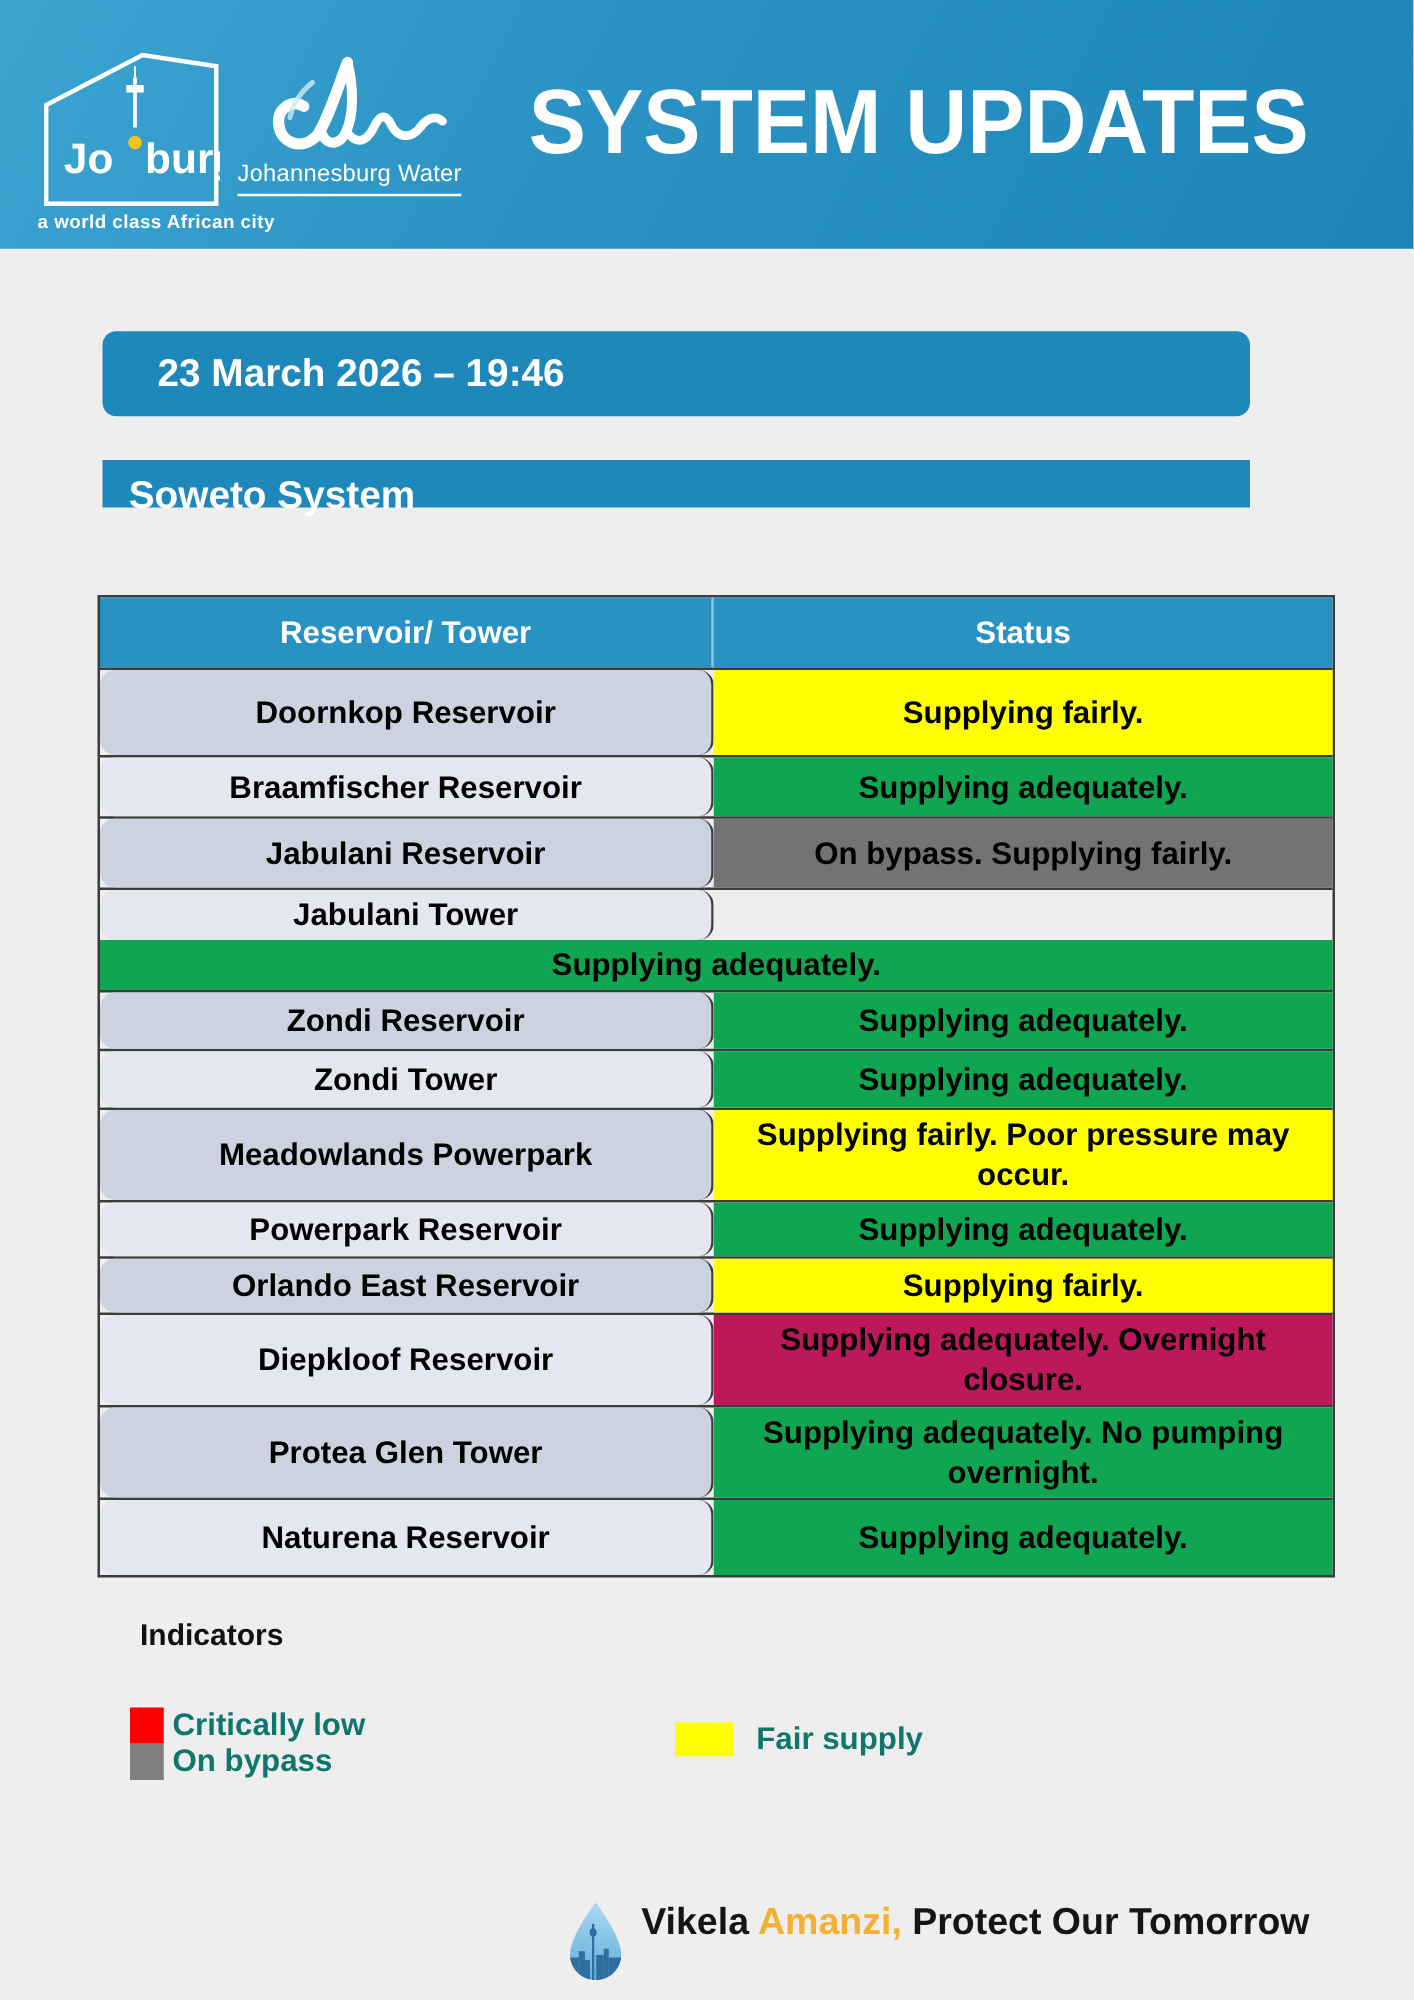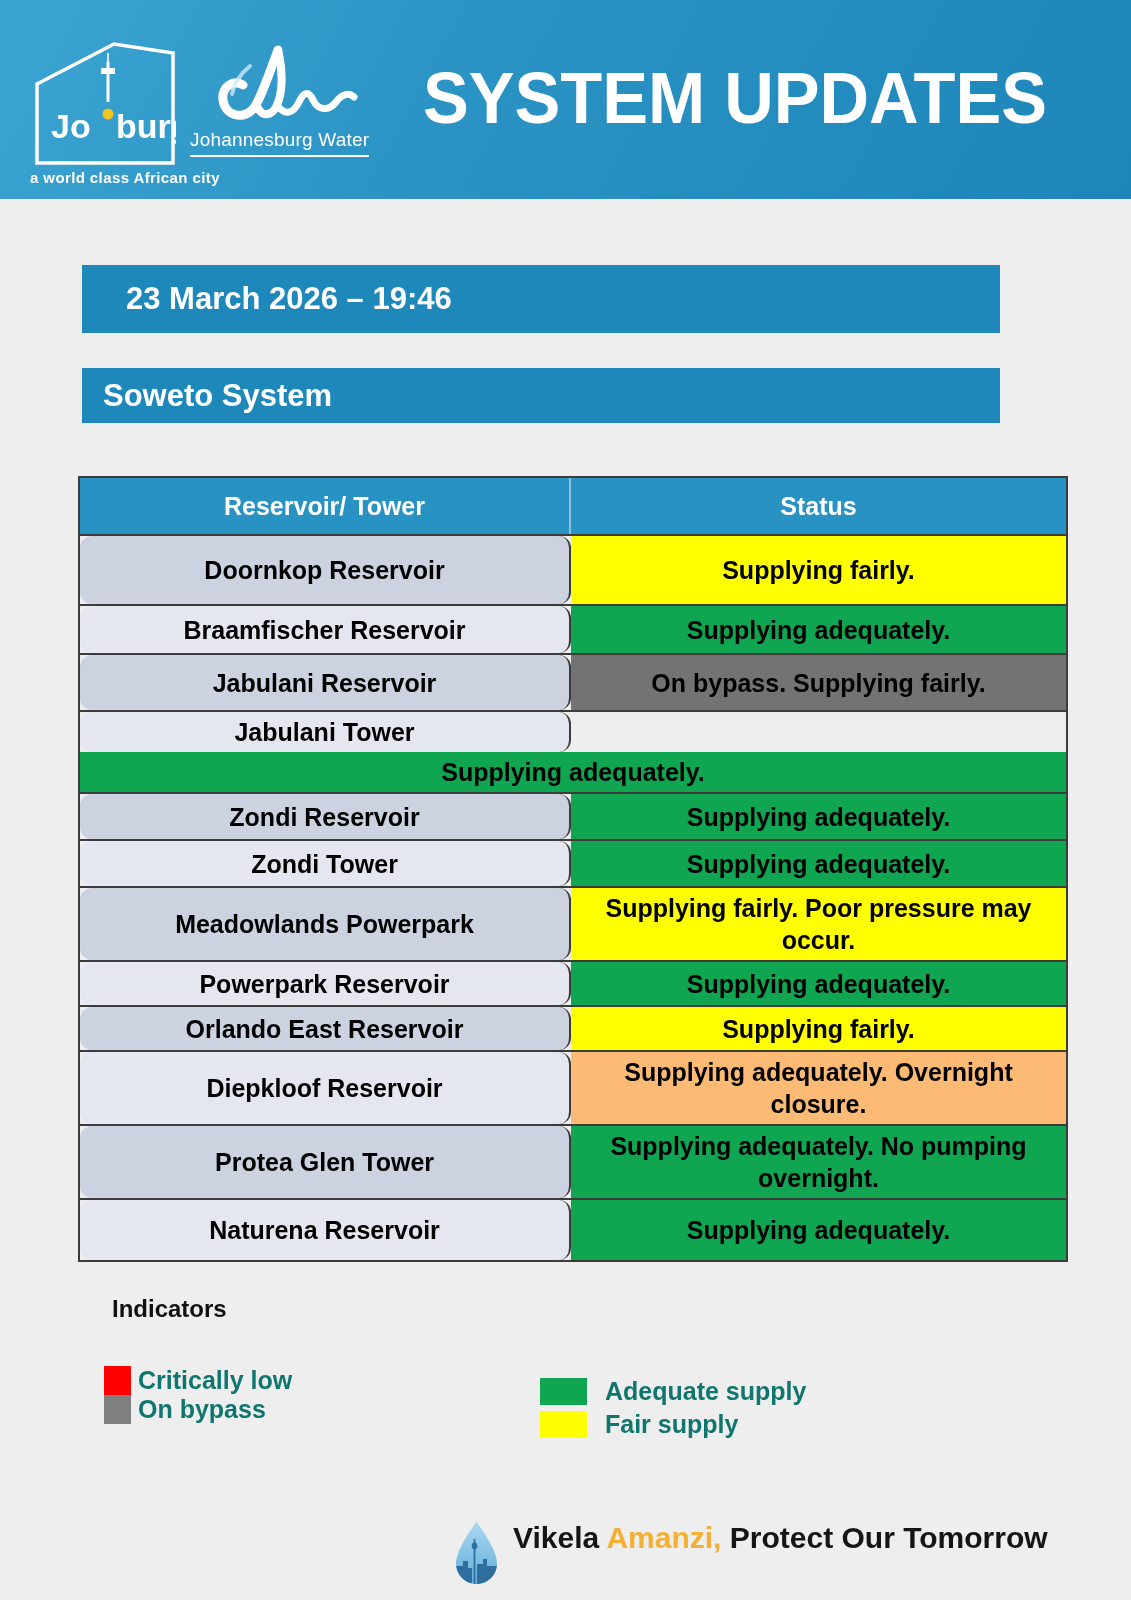--- a/index.html
+++ b/index.html
@@ -28,22 +28,22 @@
   .title{
     position:absolute;left:380px;top:56px;width:710px;text-align:center;
     color:#fff;font-size:73px;font-weight:bold;letter-spacing:0;
     transform:scaleX(.94);transform-origin:50% 50%;white-space:nowrap;
   }
   
   .banner{
     position:absolute;left:82px;width:918px;background:var(--c-bar_blue,#1e88bb);
     color:#fff;font-weight:bold;box-sizing:border-box;
   }
-  .date-banner{top:265px;height:68px;font-size:31px;line-height:68px;padding-left:44px;}
-  .system-banner{top:368px;height:55px;font-size:31px;line-height:55px;padding-left:21px;}
+  .date-banner{top:265px;height:68px;font-size:31px;line-height:68px;padding-left:44px;border-radius:11px;}
+  .system-banner{top:368px;height:38px;font-size:31px;line-height:55px;padding-left:21px;}
   
   .rtable{
     position:absolute;left:78px;top:476px;width:990px;
     border:2px solid #3c3c3c;box-sizing:border-box;
   }
   .thead{display:flex;height:56px;background:var(--c-table_header_blue,#2892c3);}
   .th{
     display:flex;align-items:center;justify-content:center;
     color:#fff;font-weight:bold;font-size:25px;box-sizing:border-box;
   }
@@ -150,21 +150,21 @@
         <div class="tr" style="min-height: 43px;">
           <div class="td td-name alt-light">Powerpark Reservoir</div>
           <div class="td td-status" style="background: rgb(16, 165, 81);">Supplying adequately.</div>
         </div>
         <div class="tr" style="min-height: 43px;">
           <div class="td td-name alt-dark">Orlando East Reservoir</div>
           <div class="td td-status" style="background: rgb(255, 255, 0);">Supplying fairly.</div>
         </div>
         <div class="tr" style="min-height: 69px;">
           <div class="td td-name alt-light">Diepkloof Reservoir</div>
-          <div class="td td-status" style="background: #fdba74;">Supplying adequately. Overnight closure.</div>
+          <div class="td td-status" style="background: #be185d;">Supplying adequately. Overnight closure.</div>
         </div>
         <div class="tr" style="min-height: 68px;">
           <div class="td td-name alt-dark">Protea Glen Tower</div>
           <div class="td td-status" style="background: rgb(16, 165, 81);">Supplying adequately. No pumping overnight.</div>
         </div>
         <div class="tr" style="min-height: 60px;">
           <div class="td td-name alt-light">Naturena Reservoir</div>
           <div class="td td-status" style="background: rgb(16, 165, 81);">Supplying adequately.</div>
         </div>
       </div>
@@ -175,24 +175,20 @@
       <div class="leg-item">
         <div class="leg-swatch" style="background: rgb(254, 0, 0);"></div>
         <div class="leg-label">Critically low</div>
       </div>
       <div class="leg-item">
         <div class="leg-swatch" style="background: rgb(127, 127, 127);"></div>
         <div class="leg-label">On bypass</div>
       </div>
     </div>
   <div class="legend legend-right" id="legend-right">
-      <div class="leg-item">
-        <div class="leg-swatch" style="background: rgb(16, 165, 81);"></div>
-        <div class="leg-label">Adequate supply</div>
-      </div>
       <div class="leg-item">
         <div class="leg-swatch" style="background: rgb(255, 255, 0);"></div>
         <div class="leg-label">Fair supply</div>
       </div>
     </div>
 
   <div class="footer">
     <svg class="drop" viewBox="0 0 47 64">
       <defs>
         <linearGradient id="gdrop" x1="0" y1="0" x2="0" y2="1">

